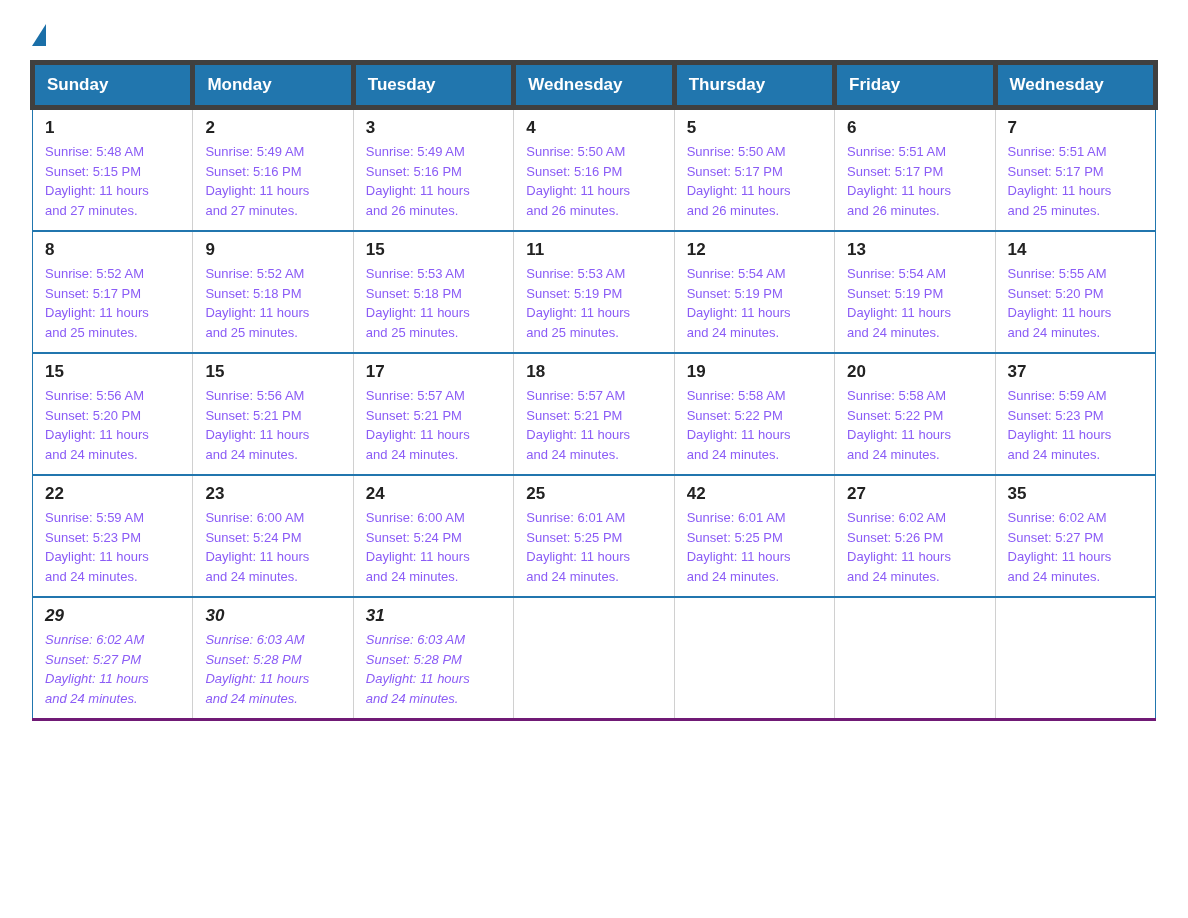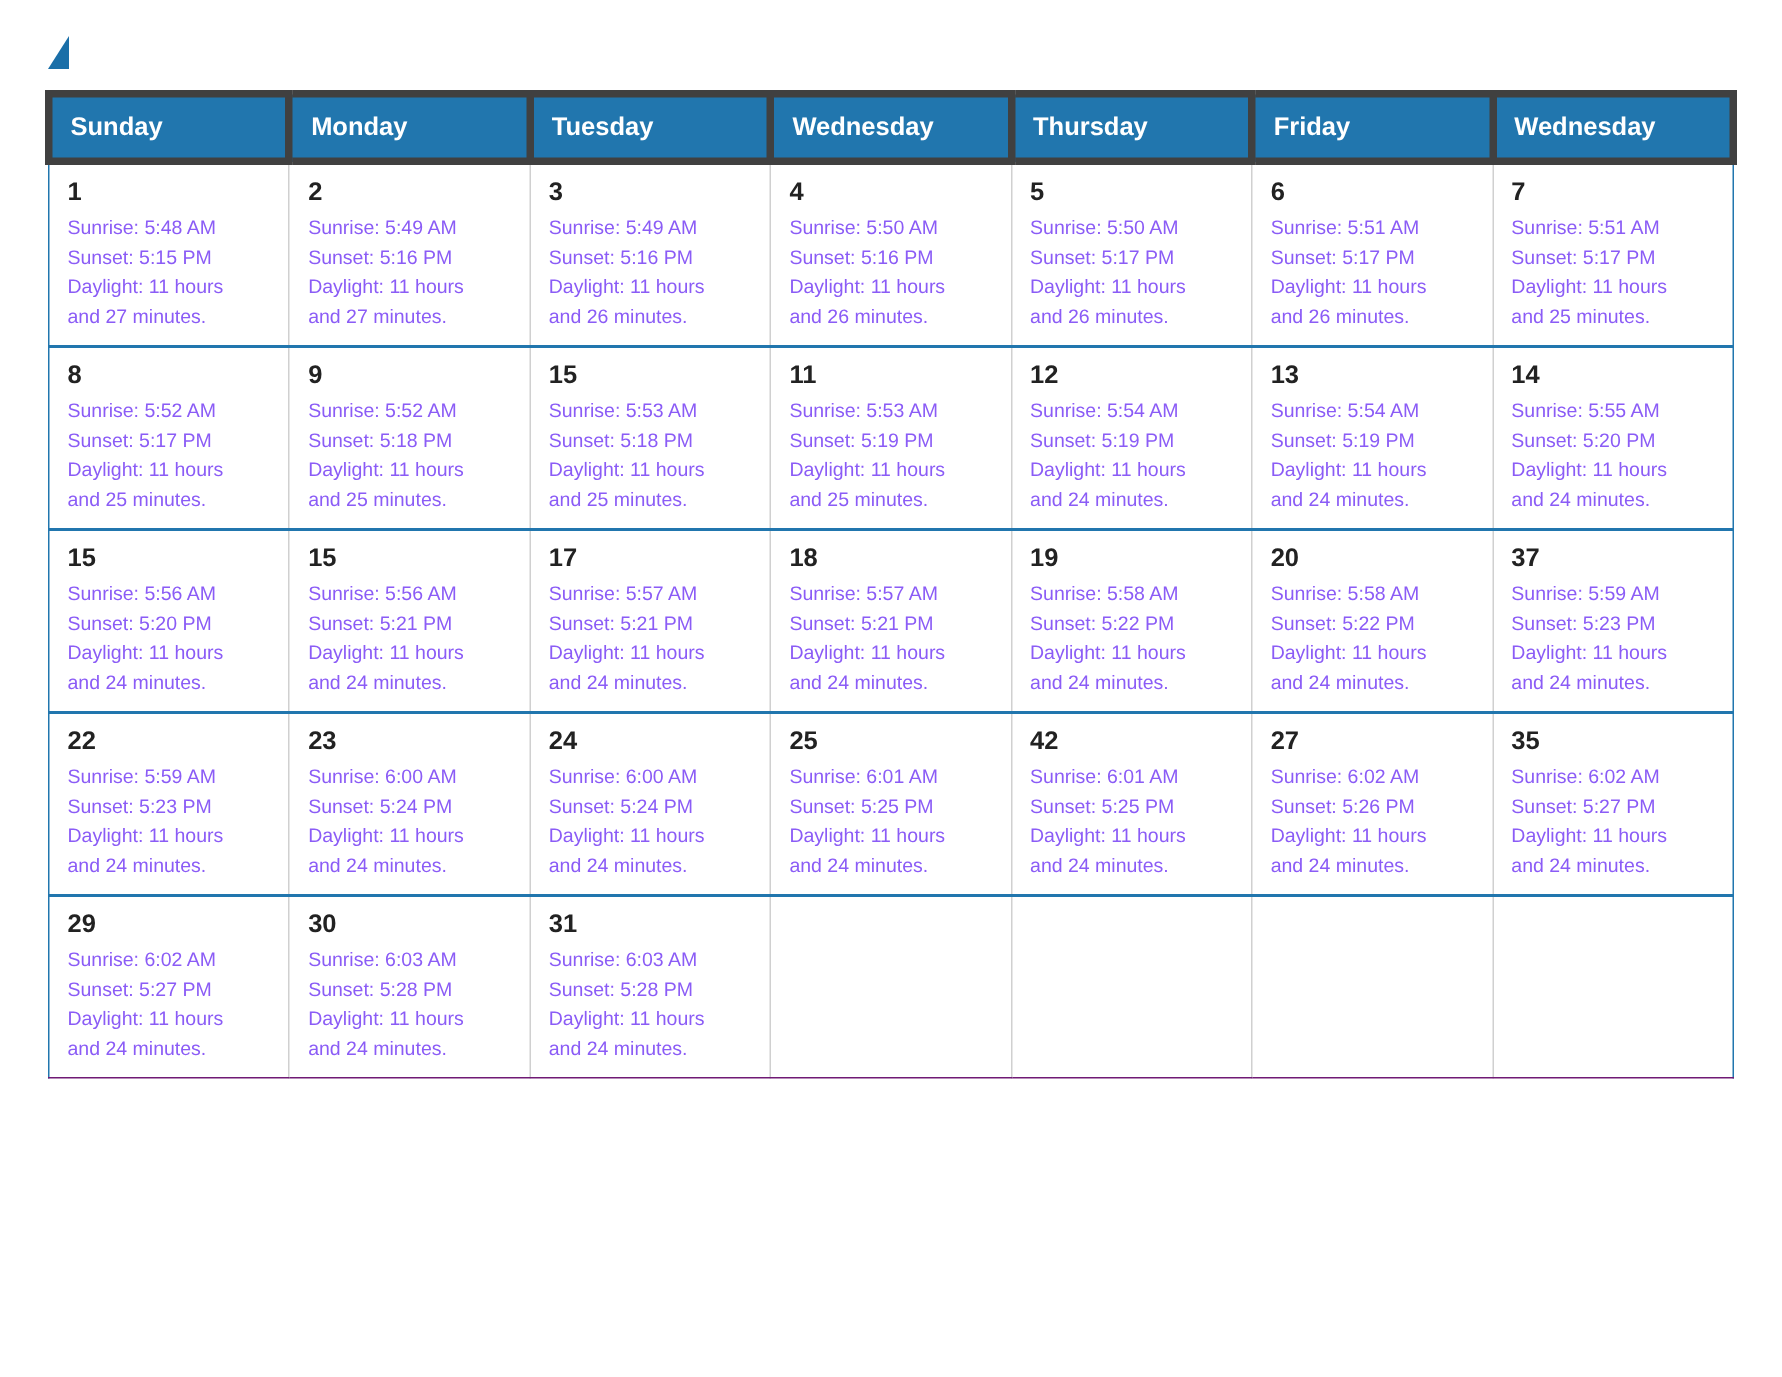--- a/index.html
+++ b/index.html
@@ -103,21 +103,22 @@
     }
     .day-info {
       font-size: 13px;
       line-height: 1.5;
       color: #8b5cf6;
     }
     .empty-cell {
       background: #fff;
     }
     tbody tr:last-child td {
-      border-bottom: 1px solid #701a75;
+      border-bottom: 3px solid #701a75;
+      font-style: italic;
     }
   </style>
 </head>
 <body>
 
 <div class="header">
   <div class="logo-wrapper">
     <div class="logo-line1">
       <span class="logo-text-general"></span>
       <div class="logo-triangle"></div>

